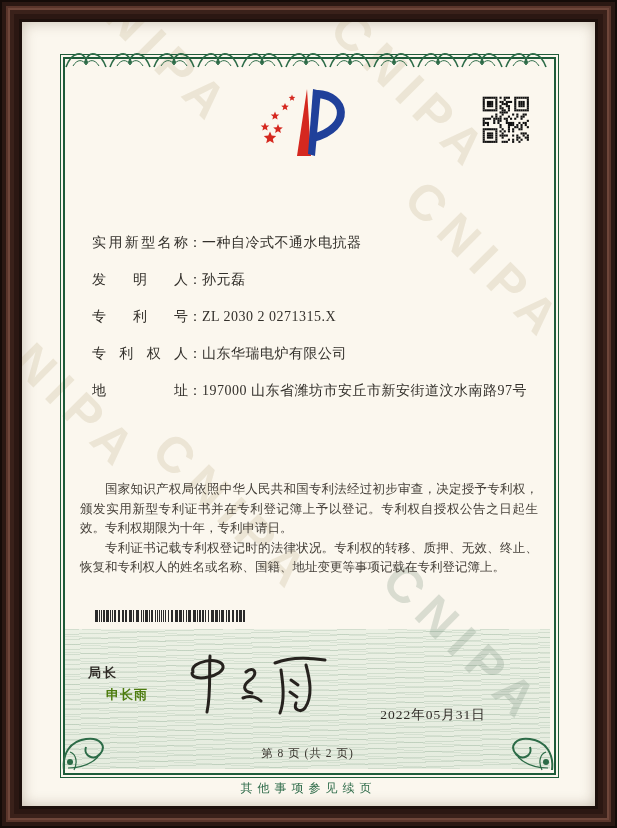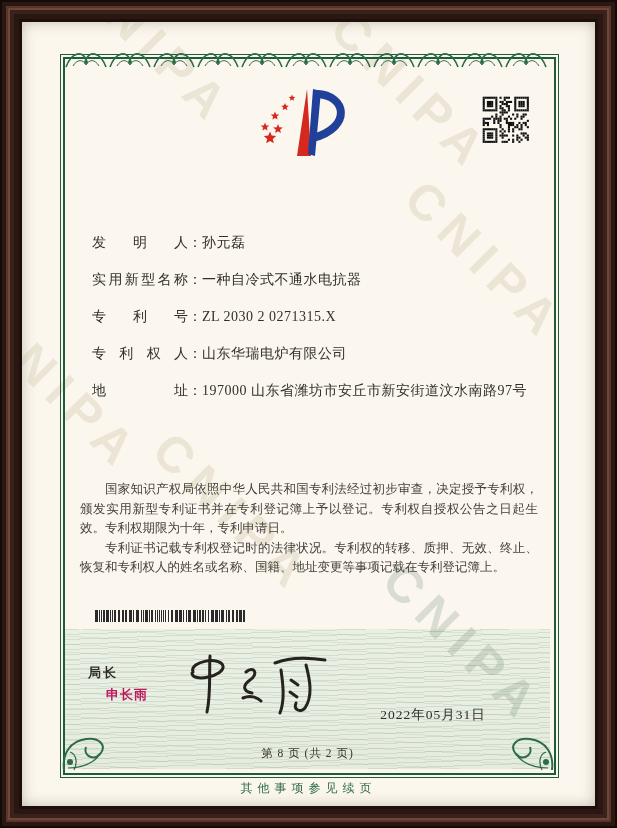--- a/index.html
+++ b/index.html
@@ -41,21 +41,21 @@
   .legal p{margin:0;text-indent:2em;}
   .barcode{position:absolute;left:73px;top:588px;height:12px;display:flex;align-items:stretch;}
   .barcode div{background:#2b2b2b;}
   
   .guilloche{position:absolute;left:43px;top:607px;width:485px;height:140px;z-index:1;
     background:
       repeating-linear-gradient(178deg,rgba(110,148,118,.20) 0 1px,transparent 1px 5px),
       repeating-linear-gradient(183deg,rgba(110,148,118,.14) 0 1px,transparent 1px 8px),
       linear-gradient(#ebf0e4,#e5ecdf);}
   .director-title{position:absolute;left:66px;top:642px;font:600 13px "Liberation Sans","DejaVu Sans",sans-serif;color:#2c2823;z-index:3;letter-spacing:2px;}
-  .director-name{position:absolute;left:64px;top:664px;font:600 13px "Liberation Sans","DejaVu Sans",sans-serif;color:#be185d;z-index:3;letter-spacing:1px;padding-left:20px;}
+  .director-name{position:absolute;left:64px;top:664px;font:600 13px "Liberation Sans","DejaVu Sans",sans-serif;color:#4d7c0f;z-index:3;letter-spacing:1px;padding-left:20px;}
   .sig{position:absolute;left:158px;top:628px;z-index:3;}
   .issue-date{position:absolute;left:331px;top:684px;width:160px;text-align:center;font-size:13.5px;color:#2f2b26;z-index:3;letter-spacing:1px;}
   .page-info{position:absolute;left:41px;top:724px;width:489px;text-align:center;font-size:11.5px;color:#3a362f;z-index:3;letter-spacing:1px;}
   .footer-note{position:absolute;left:0;top:758px;width:573px;text-align:center;font-size:12px;
     color:#2e6b49;letter-spacing:5px;z-index:3;}
   svg{display:block;}
 </style>
 </head>
 <body>
 
@@ -328,24 +328,24 @@
             <polygon points="20.0,38.0 21.3,41.2 24.8,41.5 22.1,43.7 22.9,47.0 20.0,45.3 17.1,47.0 17.9,43.7 15.2,41.5 18.7,41.2"></polygon>
             <polygon points="17.0,25.5 18.2,28.4 21.3,28.6 18.9,30.6 19.6,33.6 17.0,32.0 14.4,33.6 15.1,30.6 12.7,28.6 15.8,28.4"></polygon>
             <polygon points="27.0,17.0 28.1,19.5 30.8,19.8 28.7,21.6 29.4,24.2 27.0,22.8 24.6,24.2 25.3,21.6 23.2,19.8 25.9,19.5"></polygon>
             <polygon points="34.0,8.5 34.9,10.7 37.3,10.9 35.5,12.5 36.1,14.8 34.0,13.6 31.9,14.8 32.5,12.5 30.7,10.9 33.1,10.7"></polygon>
           </g>
       </svg>
 
 
       <div class="fields">
         <div class="frow">
+          <span class="flabel">实用新型名称</span><span class="fcolon">：</span><span class="fvalue">一种自冷式不通水电抗器</span>
+        </div>
+        <div class="frow">
           <span class="flabel">发明人</span><span class="fcolon">：</span><span class="fvalue">孙元磊</span>
-        </div>
-        <div class="frow">
-          <span class="flabel">实用新型名称</span><span class="fcolon">：</span><span class="fvalue">一种自冷式不通水电抗器</span>
         </div>
         <div class="frow">
           <span class="flabel">专利号</span><span class="fcolon">：</span><span class="fvalue">ZL 2030 2 0271315.X</span>
         </div>
         <div class="frow">
           <span class="flabel">专利权人</span><span class="fcolon">：</span><span class="fvalue">山东华瑞电炉有限公司</span>
         </div>
         <div class="frow">
           <span class="flabel">地址</span><span class="fcolon">：</span><span class="fvalue">197000 山东省潍坊市安丘市新安街道汶水南路97号</span>
         </div>

